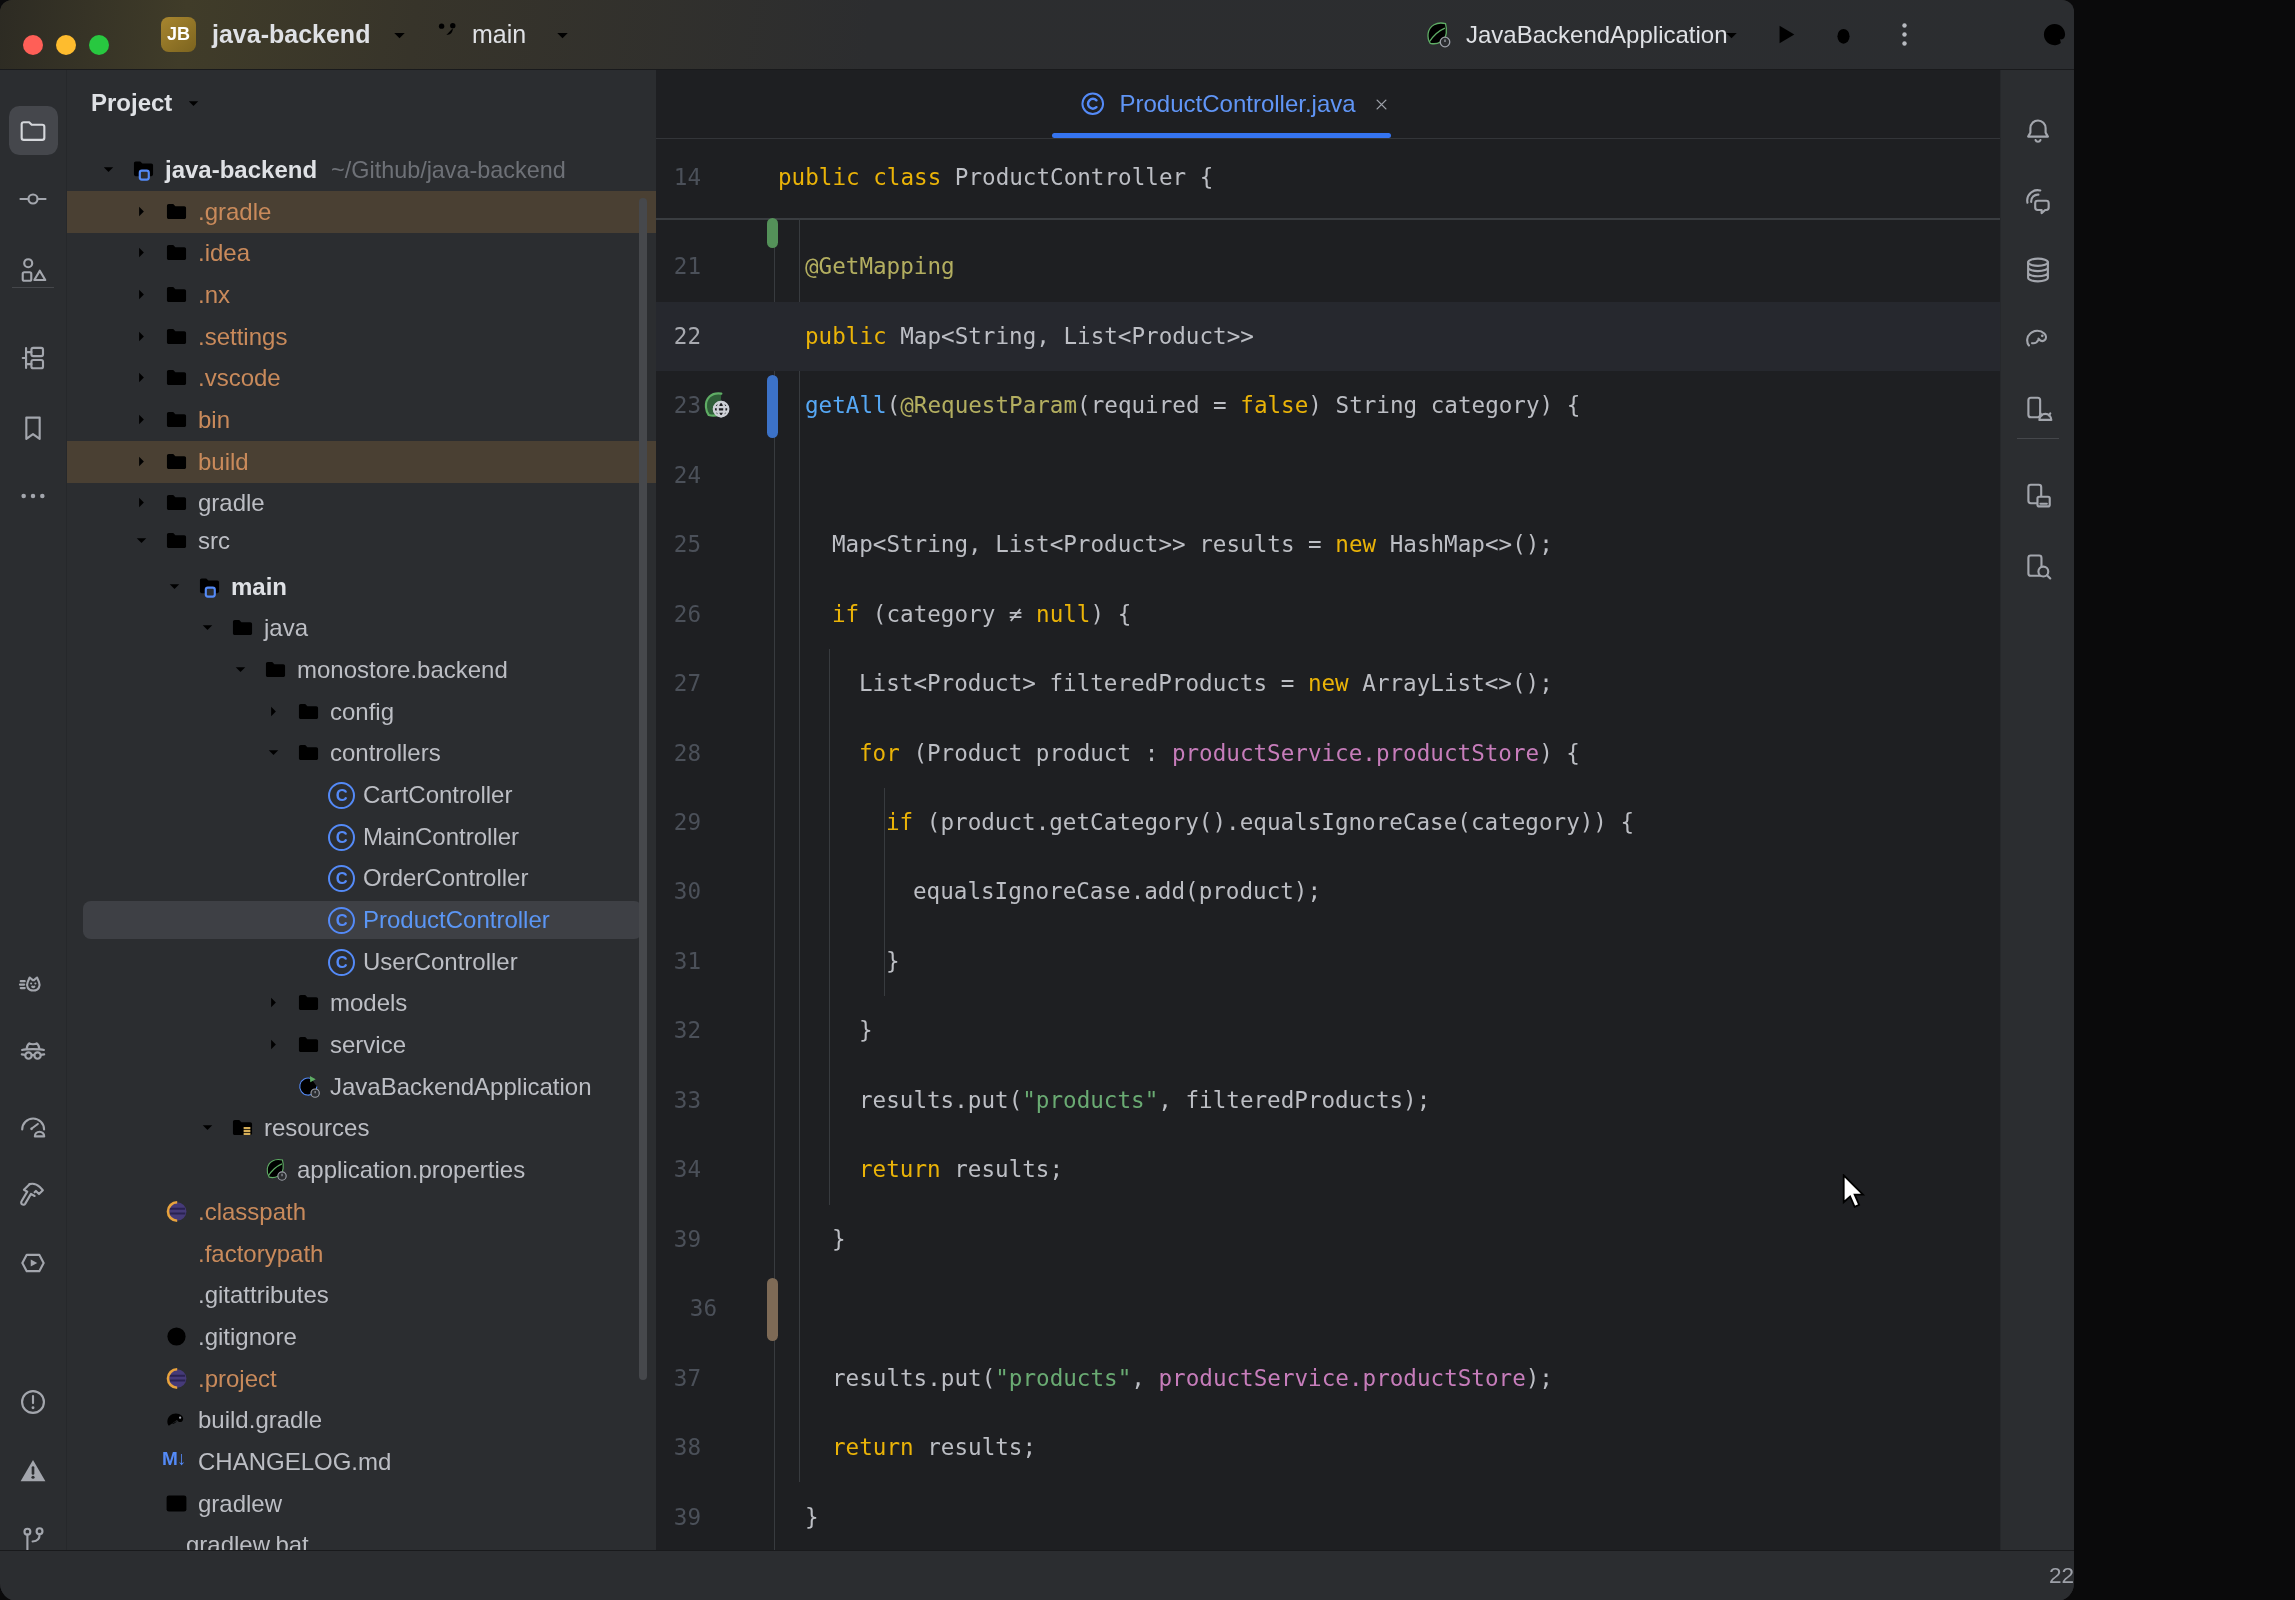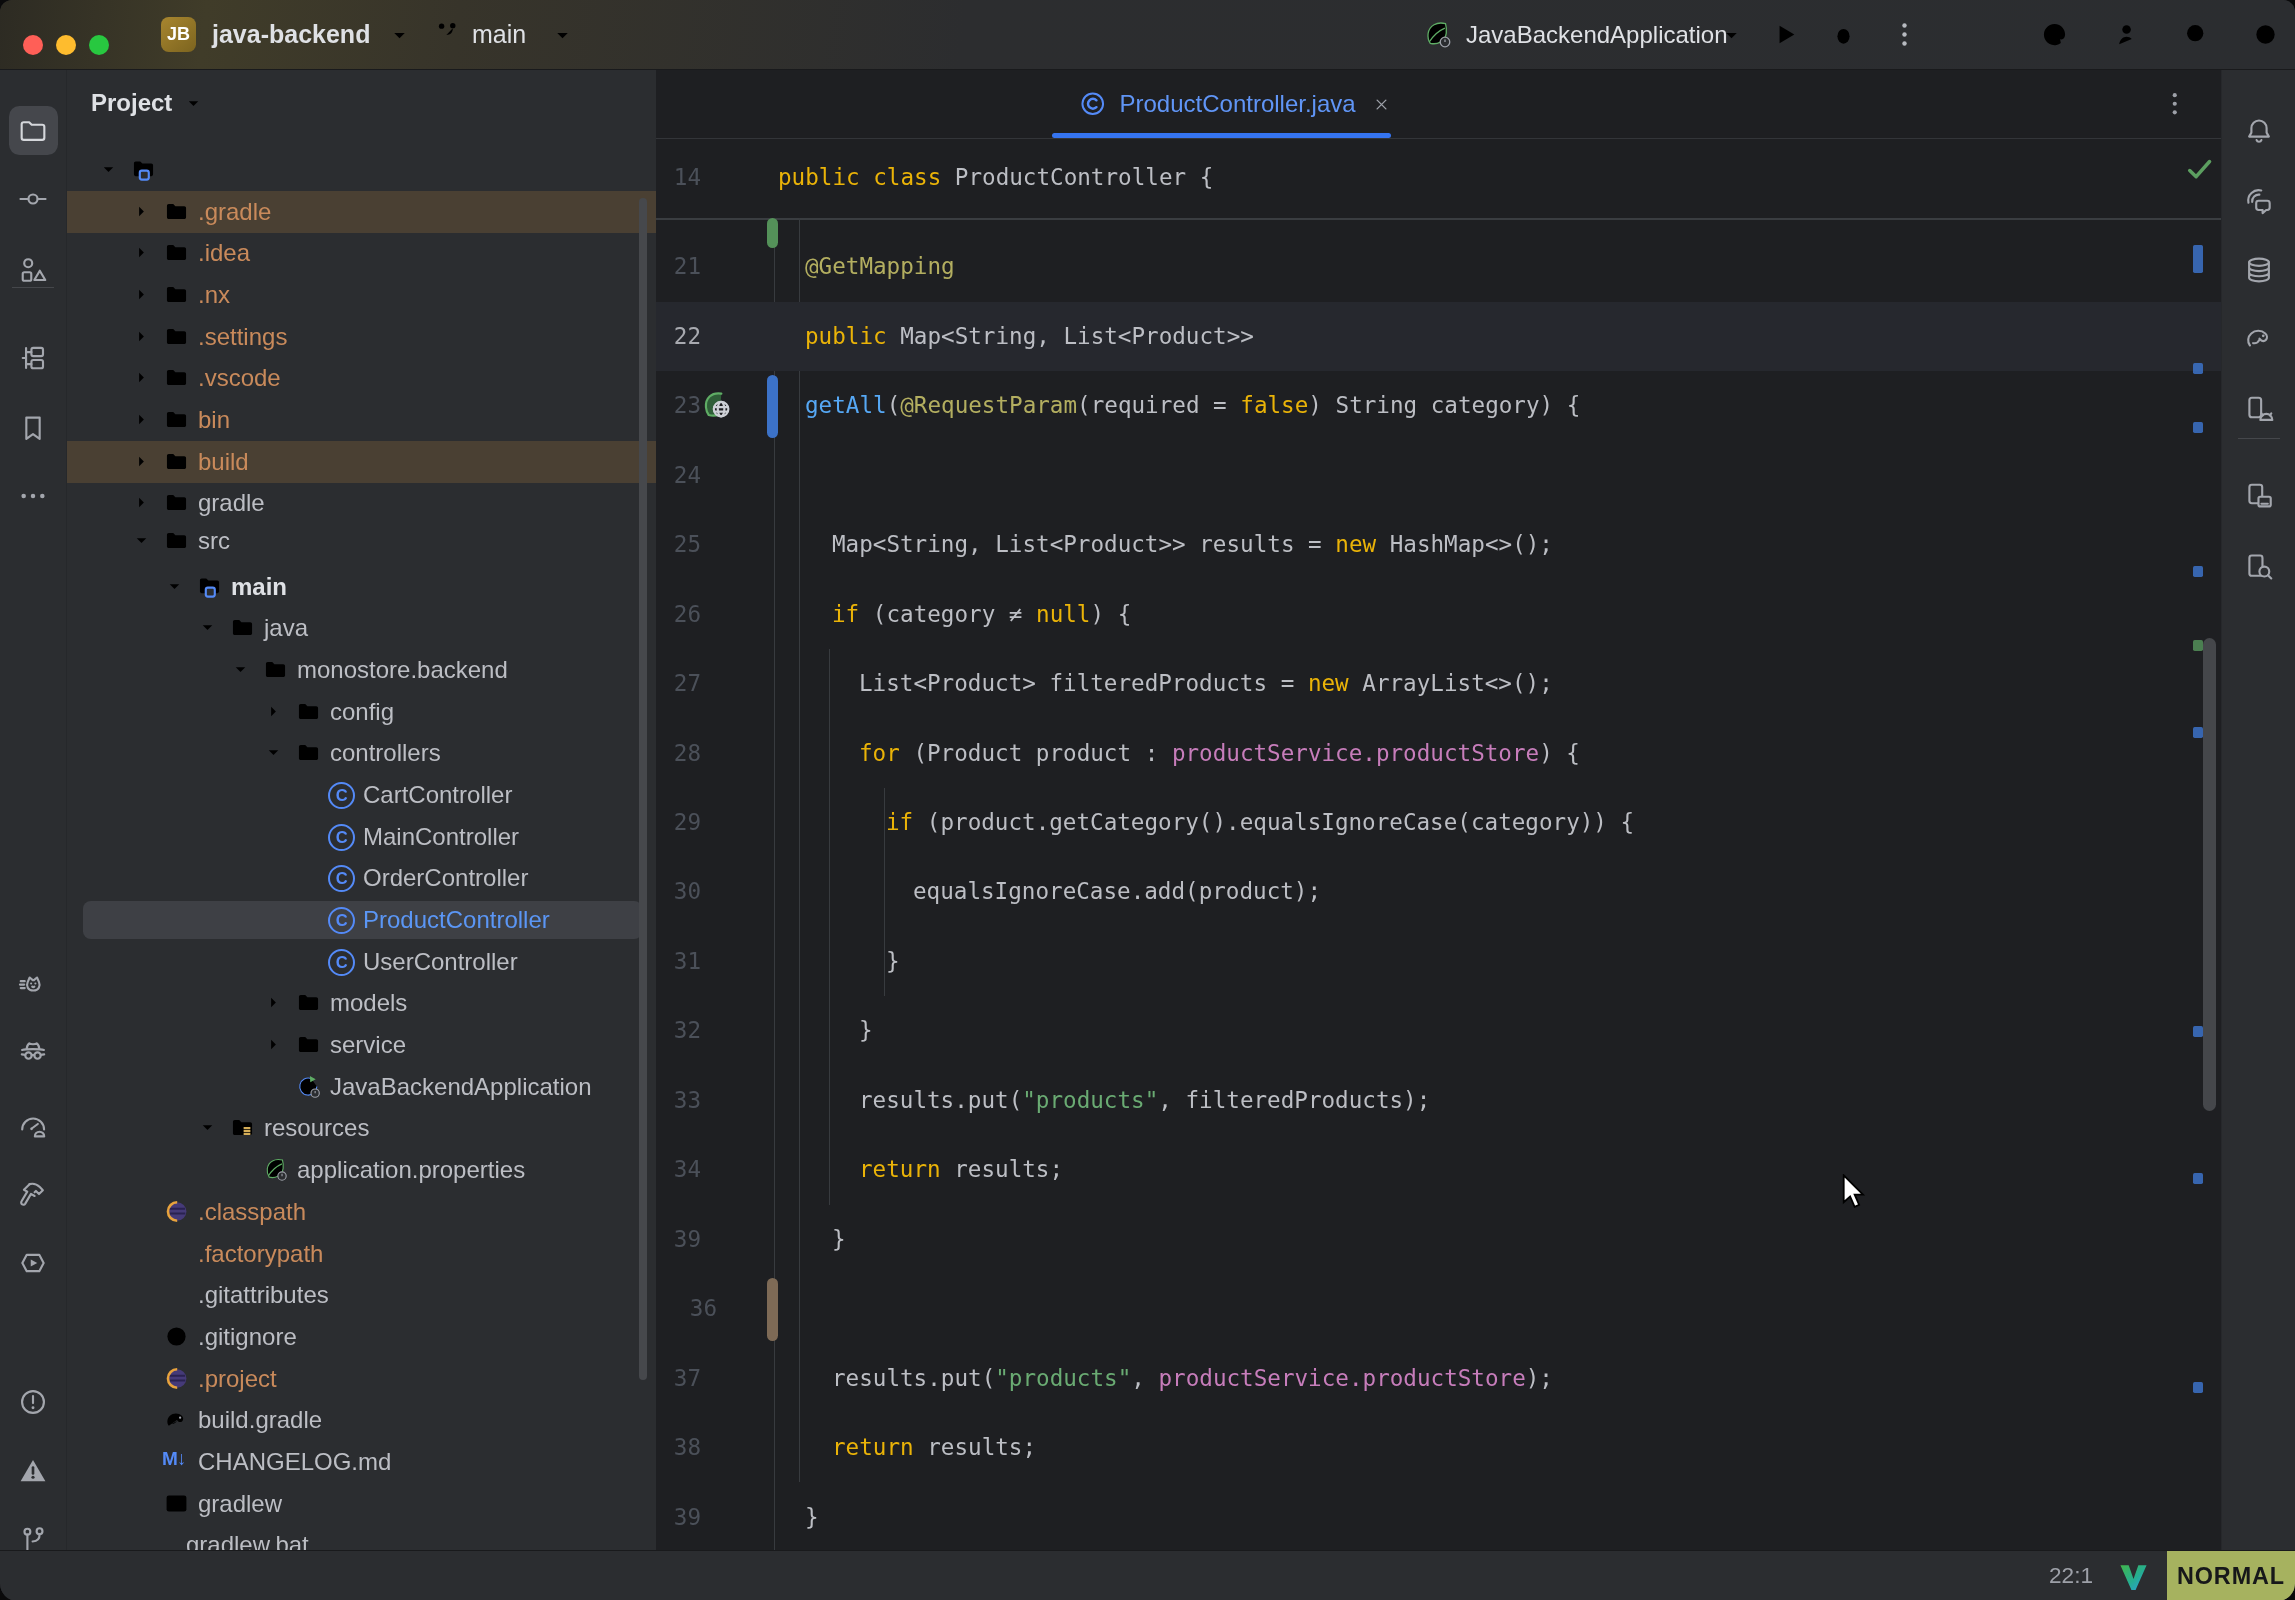--- a/index.html
+++ b/index.html
@@ -1,16 +1,16 @@
 <!DOCTYPE html>
 <html style="font-size:14px"><head>
 <meta charset="utf-8">
 <style>
   html,body{margin:0;padding:0;background:#0a0a0b;}
-  #window{position:relative;width:2295px;height:1601px;background:#1E1F22;border-radius:12px 12px 17.4px 17.4px;overflow:hidden;font-family:"Liberation Sans",sans-serif;}
+  #window{position:relative;width:2074px;height:1601px;background:#1E1F22;border-radius:12px 12px 17.4px 17.4px;overflow:hidden;font-family:"Liberation Sans",sans-serif;}
   
   #titlebar{position:absolute;left:0;top:0;width:100%;height:69px;background:linear-gradient(97deg,#2d2b23 0%,#403c29 9%,#37342a 20%,#2c2d2f 42%,#2b2d30 100%);border-bottom:0.9px solid #191a1c;}
   .tl{position:absolute;top:35px;width:20px;height:20px;border-radius:50%;}
   #jb-badge{position:absolute;left:161px;top:17.4px;width:35px;height:35px;border-radius:7.8px;background:linear-gradient(140deg,#a8862f,#7c641f);color:#fff;font-weight:bold;font-size:18px;display:flex;align-items:center;justify-content:center;}
   .tbtext{position:absolute;top:0;height:69px;line-height:69px;color:#DFE1E5;font-size:25px;}
   .ic{fill:none;stroke:currentColor;stroke-width:1.6;stroke-linecap:round;stroke-linejoin:round;}
   .tbic{position:absolute;width:31px;height:31px;color:#b7bac0;}
   .chev{position:absolute;width:21px;height:21px;color:#9DA0A8;}
   
   #leftstrip{position:absolute;left:0;top:70px;bottom:50px;width:66px;background:#2B2D30;border-right:0.9px solid #26282b;}
@@ -397,20 +397,21 @@
         <use href="#i-chev-d"></use>
       </svg>
     <div id="pp-tree">
         <div class="treerow" style="top: 79px;">
           <svg class="tchev" viewBox="0 0 24 24" style="left:32px">
             <use href="#i-chev-d"></use>
           </svg>
           <svg class="ticon " viewBox="0 0 24 24" style="left:63px">
             <use href="#i-folder-root"></use>
           </svg>
+          <span class="tlabel bold" style="left:98px">java-backend<span class="tsuffix">~/Github/java-backend</span></span>
         </div>
         <div class="rowbg-brown" style="top: 121px;"></div>
         <div class="treerow" style="top: 121px;">
           <svg class="tchev" viewBox="0 0 24 24" style="left:65px">
             <use href="#i-chev-r"></use>
           </svg>
           <svg class="ticon orange" viewBox="0 0 24 24" style="left:96px">
             <use href="#i-folder"></use>
           </svg>
           <span class="tlabel orange" style="left:131px">.gradle</span>

